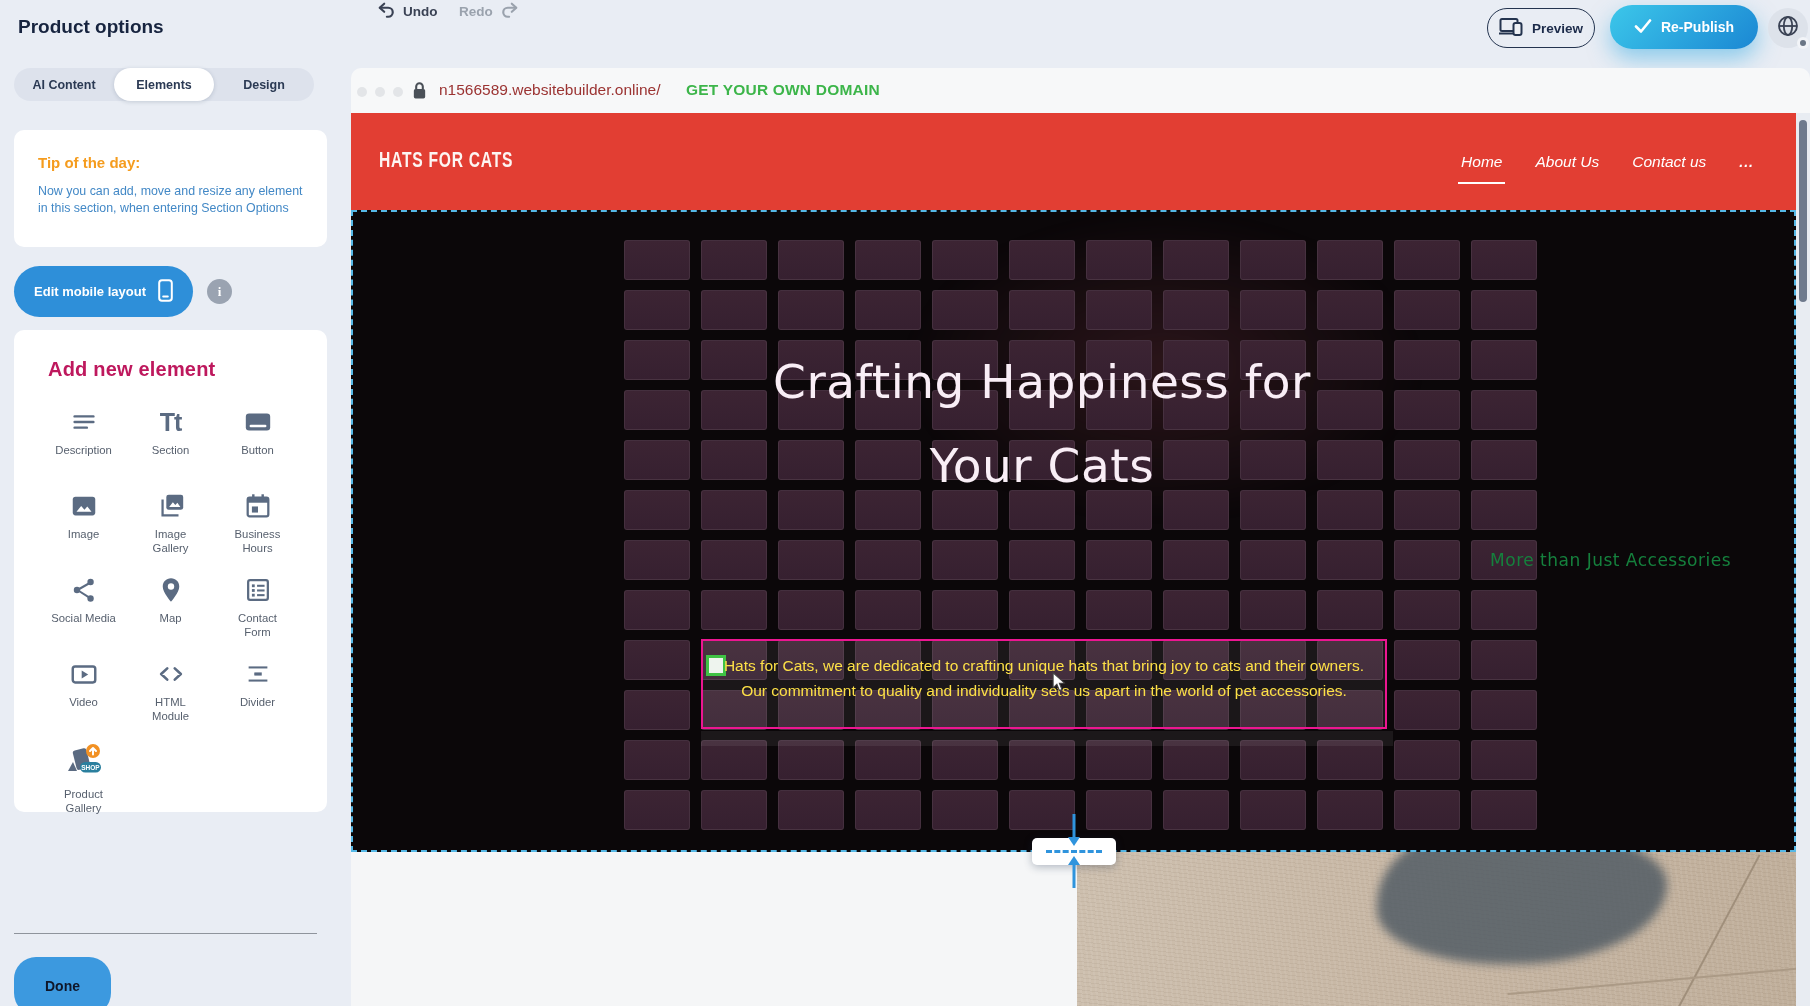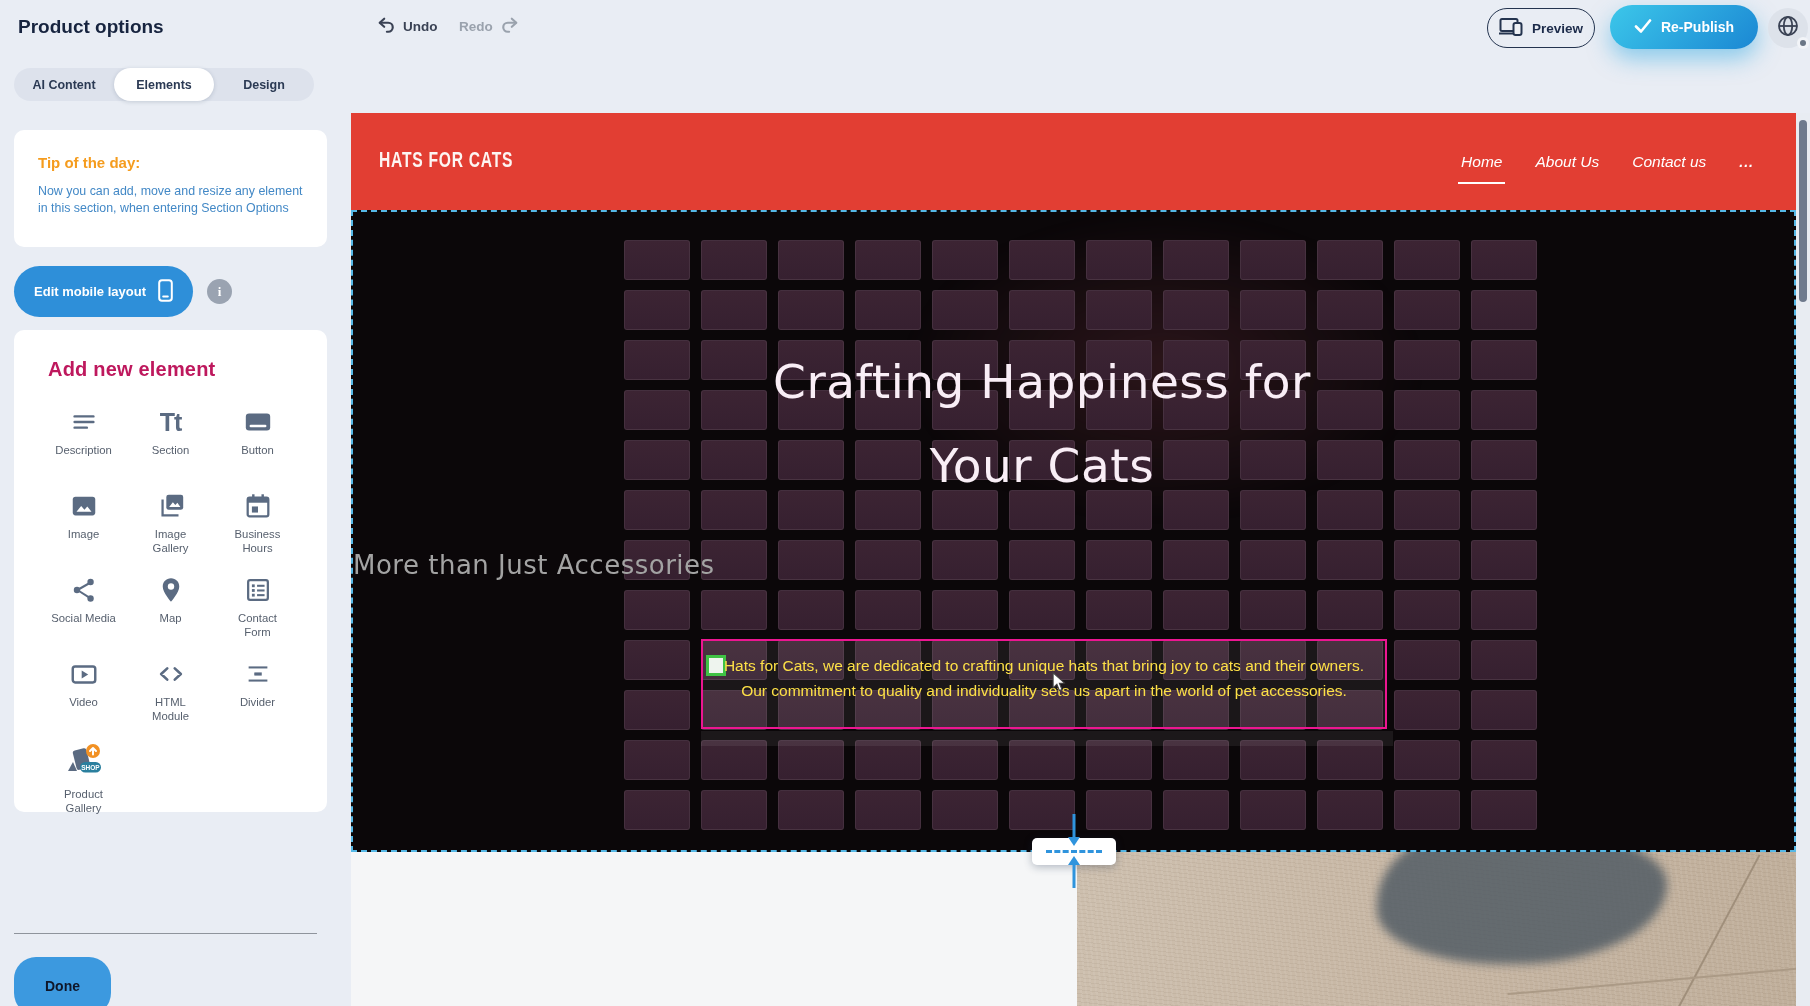--- a/index.html
+++ b/index.html
@@ -1,20 +1,20 @@
 <!DOCTYPE html>
 <html><head>
 <meta charset="utf-8">
 <style>
   * { margin:0; padding:0; box-sizing:border-box; }
   body { font-family:"Liberation Sans", sans-serif; background:#dfe3ec; }
   .app { position:relative; width:1810px; height:1006px; background:#e9edf4; overflow:hidden; }
 
   
-  .topbar-undo, .topbar-redo { position:absolute; top:16px; display:flex; align-items:center; gap:7px; font-size:13.5px; font-weight:bold; cursor:pointer; }
+  .topbar-undo, .topbar-redo { position:absolute; top:1px; display:flex; align-items:center; gap:7px; font-size:13.5px; font-weight:bold; cursor:pointer; }
   .topbar-undo { left:376px; color:#3a4254; }
   .topbar-redo { left:459px; color:#9aa2ad; }
   .pill-btn { position:absolute; display:flex; align-items:center; justify-content:center; gap:9px; border-radius:22px; cursor:pointer; }
   .preview-btn { left:1487px; top:8px; width:108px; height:40px; border:1.6px solid #24344f; color:#1c2b4a; font-size:13.5px; font-weight:bold; background:transparent; }
   .republish-btn { left:1610px; top:5px; width:148px; height:44px; color:#fff; font-size:14px; font-weight:bold;
       background:linear-gradient(135deg,#3cc7ea,#1b87d3); box-shadow:0 10px 22px rgba(47,170,227,.5); }
   .globe-btn { position:absolute; left:1768px; top:8px; width:40px; height:40px; border-radius:50%; background:#dde2ea; display:flex; align-items:center; justify-content:center; cursor:pointer; }
   .globe-badge { position:absolute; right:-1px; bottom:-1px; width:12px; height:12px; background:#f2f4f8; border-radius:50%; display:flex; align-items:center; justify-content:center; }
   .globe-badge i { width:6px; height:6px; border-radius:50%; background:#6b7686; display:block; }
 
@@ -62,22 +62,22 @@
   .nav-more { font-weight:bold; letter-spacing:1px; font-size:14px; }
 
   .hero { position:absolute; left:0; top:97px; width:1445px; height:642px; background:#0b0709; border:2px dashed #55b8e6; overflow:visible; }
   .hero-glow { position:absolute; left:530px; top:-10px; width:560px; height:330px; border-radius:50%;
       background:radial-gradient(ellipse, rgba(128,58,72,.28), transparent 65%); filter:blur(8px); }
   .tile-grid { position:absolute; left:271px; top:28px; display:grid; grid-template-columns:repeat(12,66px);
       grid-auto-rows:40px; column-gap:11px; row-gap:10px; }
   .tile { background:linear-gradient(#3c2433,#362030); border:1px solid rgba(255,255,255,.07); border-radius:3px; }
   .hero-heading { position:absolute; left:0; top:128px; width:1378px; text-align:center; color:#f9eef6;
       font-family:"DejaVu Sans", sans-serif; font-weight:500; font-size:47px; line-height:84px; letter-spacing:.5px; }
-  .hero-sub { position:absolute; left:0; top:338px; width:1378px; text-align:left; color:#a3a3a3;
-      font-family:"DejaVu Sans", sans-serif; font-size:26px; letter-spacing:.5px; }
+  .hero-sub { position:absolute; left:0; top:338px; width:1378px; text-align:right; color:#15803d;
+      font-family:"DejaVu Sans", sans-serif; font-size:17px; letter-spacing:.5px; }
   .sel-box { position:absolute; left:348px; top:427px; width:686px; height:90px; border:2.5px solid #ec1691;
       background:rgba(255,255,255,.065); cursor:pointer; }
   .sel-body { position:absolute; left:0; top:12px; width:100%; text-align:center; color:#fde047; font-size:15.5px; line-height:25px; }
   .sel-body span { display:block; white-space:nowrap; }
   .sel-handle { position:absolute; left:3px; top:14px; width:20px; height:21px; background:#eef4ee; border:3px solid #3fc244; cursor:grab; }
   .under-band { position:absolute; left:348px; top:519px; width:692px; height:15px; background:rgba(255,255,255,.07); }
   .cursor { position:absolute; left:699px; top:460px; }
 
   .below { position:absolute; left:0; top:739px; width:1445px; height:154px; background:#f5f6f7; overflow:hidden; }
   .photo { position:absolute; left:726px; top:0; width:719px; height:154px;
@@ -343,20 +343,35 @@
       </div>
 
     </div>
   </div>
 
   <div class="panel-divider"></div>
   <div class="done-btn">Done</div>
 
   <div class="pane">
 
+    <div class="browser-bar">
+      <span class="traffic">
+          <i></i>
+          <i></i>
+          <i></i>
+        </span>
+      <span class="lock-wrap">
+        <svg width="17" height="19" viewBox="0 0 18 20">
+            <rect x="3" y="8.5" width="12" height="10" rx="1.8" fill="#4a5058"></rect>
+            <path d="M5.5 8.5 V5.8 a3.5 3.5 0 0 1 7 0 V8.5" fill="none" stroke="#4a5058" stroke-width="2.2"></path>
+          </svg>
+      </span>
+      <span class="url-text">n1566589.websitebuilder.online/</span>
+      <span class="domain-cta">GET YOUR OWN DOMAIN</span>
+    </div>
 
     <div class="site">
 
       <div class="site-header">
         <div class="logo">HATS FOR CATS</div>
         <div class="nav">
           <span class="nav-item active">Home</span>
           <span class="nav-item">About Us</span>
           <span class="nav-item">Contact us</span>
           <span class="nav-item nav-more">...</span>

